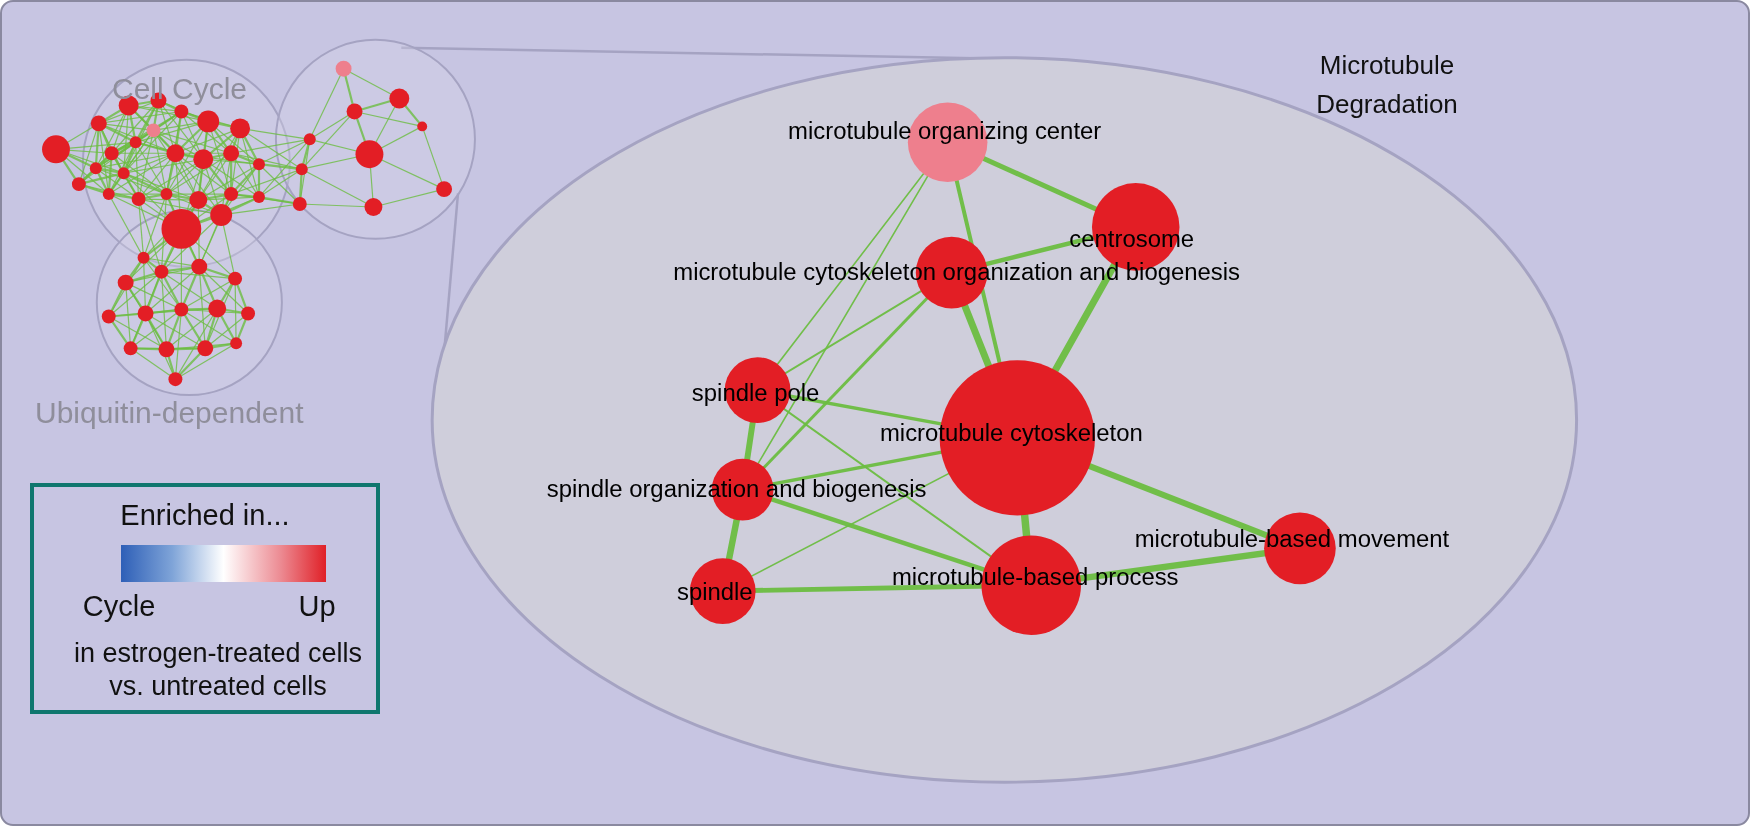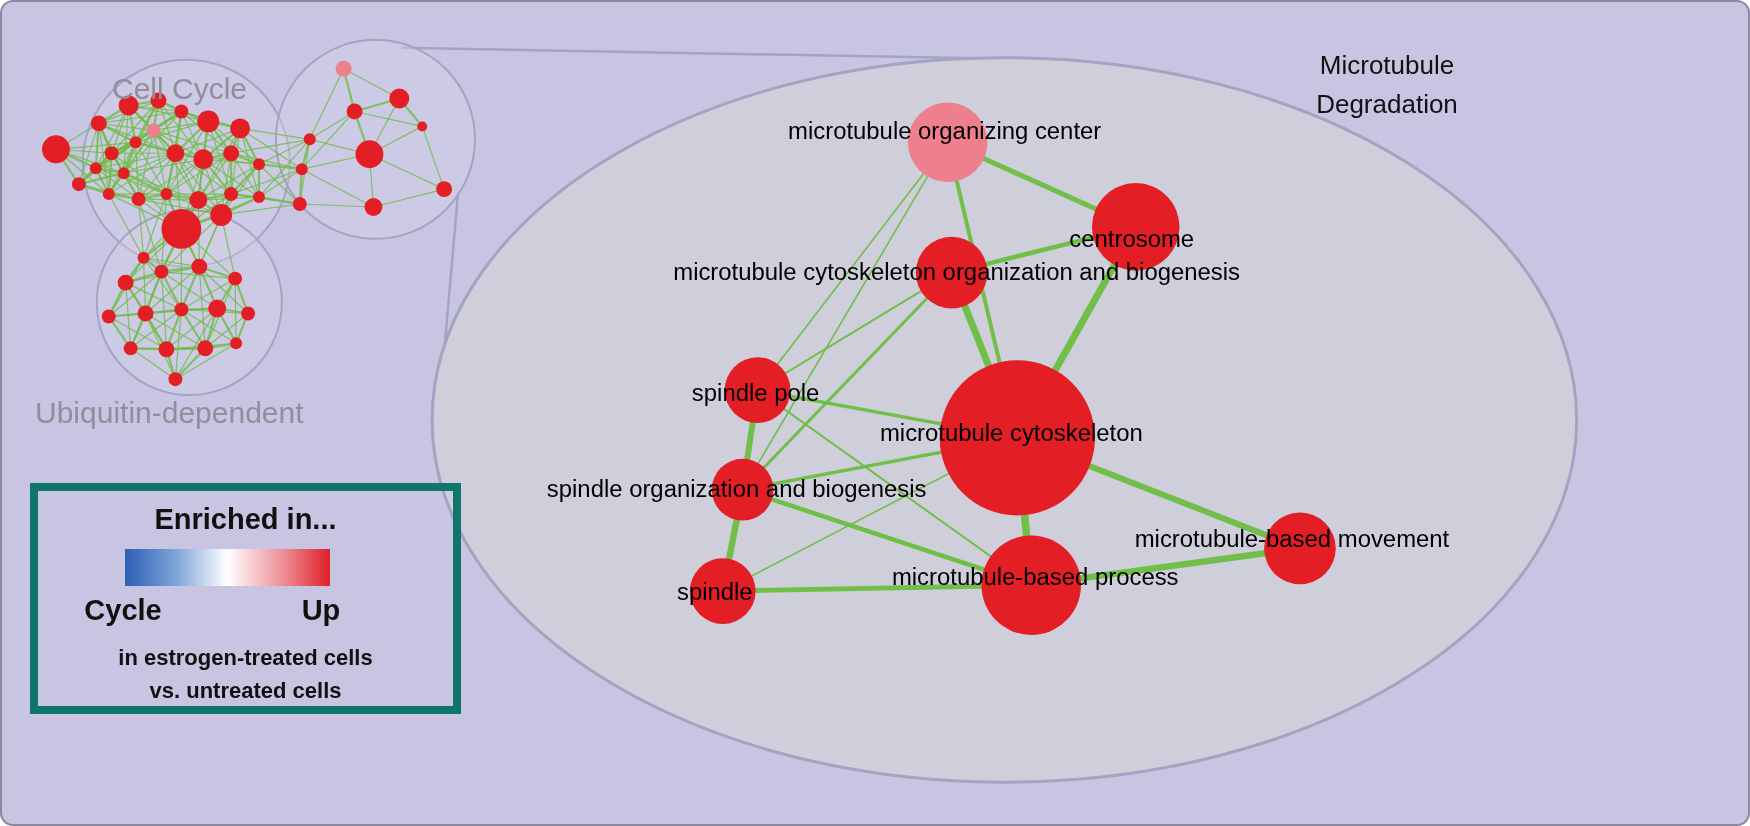--- a/index.html
+++ b/index.html
@@ -5,27 +5,27 @@
   html,body{margin:0;padding:0;background:#ffffff;font-family:"Liberation Sans",sans-serif;}
   .canvas{
     position:relative;width:1750px;height:826px;box-sizing:border-box;
     background:#c7c5e2;border:2px solid #8a89a0;border-radius:13px;overflow:hidden;
   }
   svg.scene{position:absolute;left:0;top:0;width:100%;height:100%;}
   .overlay{position:absolute;left:0;top:0;width:100%;height:100%;pointer-events:none;}
   .gray-title{position:absolute;color:#8f8e9b;font-size:30px;line-height:37px;white-space:nowrap;}
   .black-title{position:absolute;color:#111;font-size:26px;line-height:39px;text-align:center;white-space:nowrap;}
   .legend{
-    position:absolute;left:28px;top:481px;width:431px;height:231px;box-sizing:border-box;
-    border:8px solid #0f766e;background:transparent;pointer-events:auto;font-weight:bold;
+    position:absolute;left:28px;top:481px;width:350px;height:231px;box-sizing:border-box;
+    border:4px solid #0f766e;background:transparent;pointer-events:auto;
   }
   .legend-title{position:absolute;top:12px;left:0;width:100%;text-align:center;font-size:29px;color:#111;}
   .legend-gradient{position:absolute;left:87px;top:58px;width:205px;height:37px;}
   .legend-end{position:absolute;top:103px;transform:translateX(-50%);font-size:29px;color:#111;}
-  .legend-caption{position:absolute;left:0;width:100%;text-align:center;font-size:22px;line-height:33px;color:#111;}
+  .legend-caption{position:absolute;left:13px;width:100%;text-align:center;font-size:27px;line-height:33px;color:#111;}
 </style>
 </head>
 <body>
 
 <div class="canvas">
 
   <svg id="scene" class="scene" viewBox="0 0 1750 826">
       <line x1="399" y1="46" x2="1003" y2="57" stroke="#a5a3c2" stroke-width="2.5"></line>
       <line x1="456" y1="192" x2="438" y2="398" stroke="#a5a3c2" stroke-width="2.5"></line>
       <ellipse cx="1005" cy="420" rx="575" ry="364" fill="#cfcedb" stroke="#a5a3c2" stroke-width="3"></ellipse>

